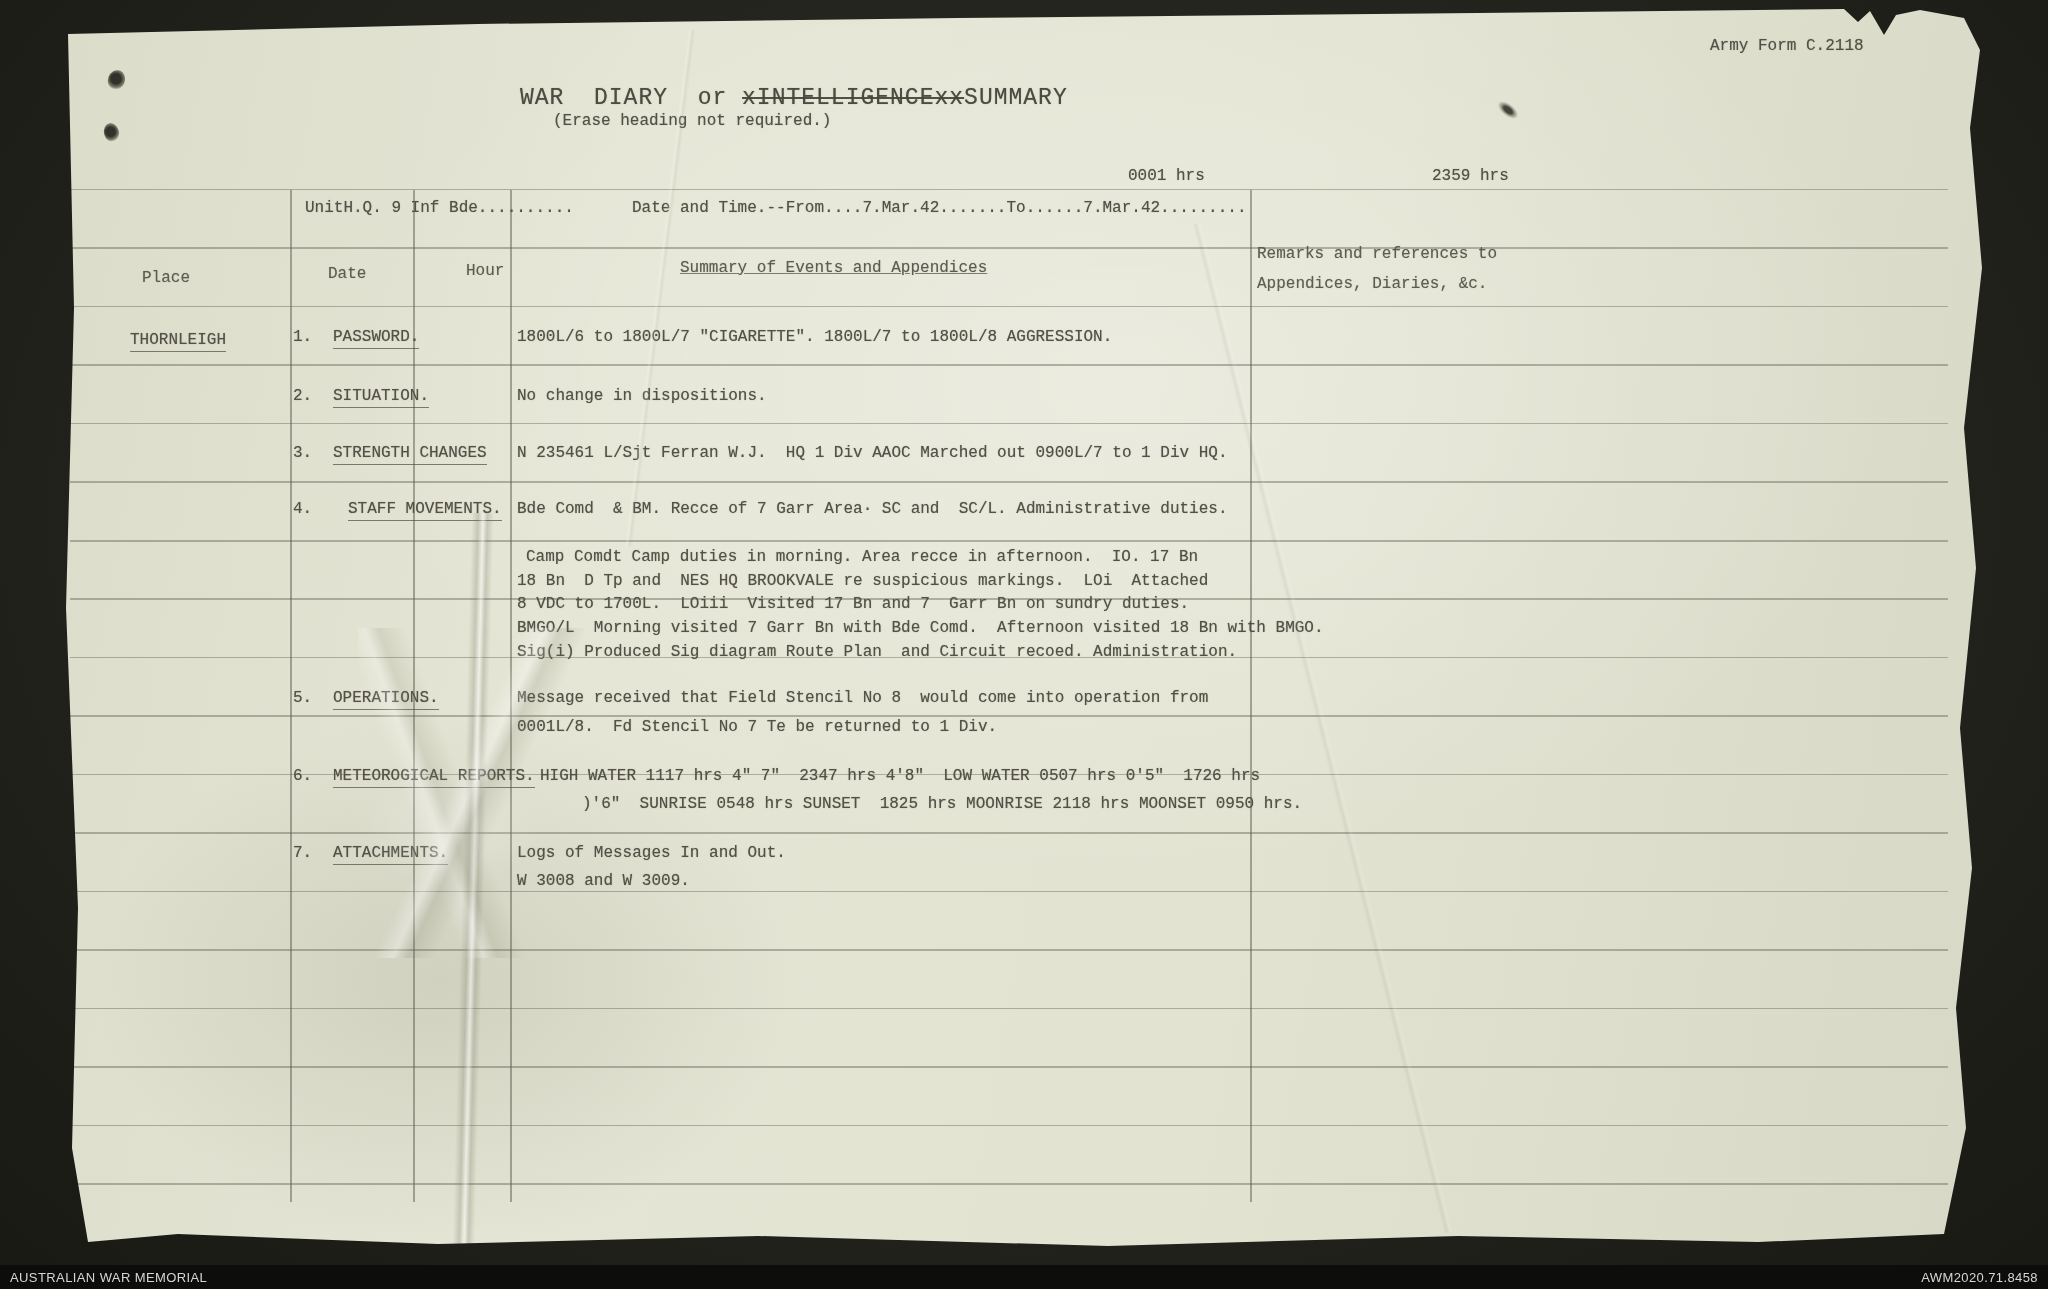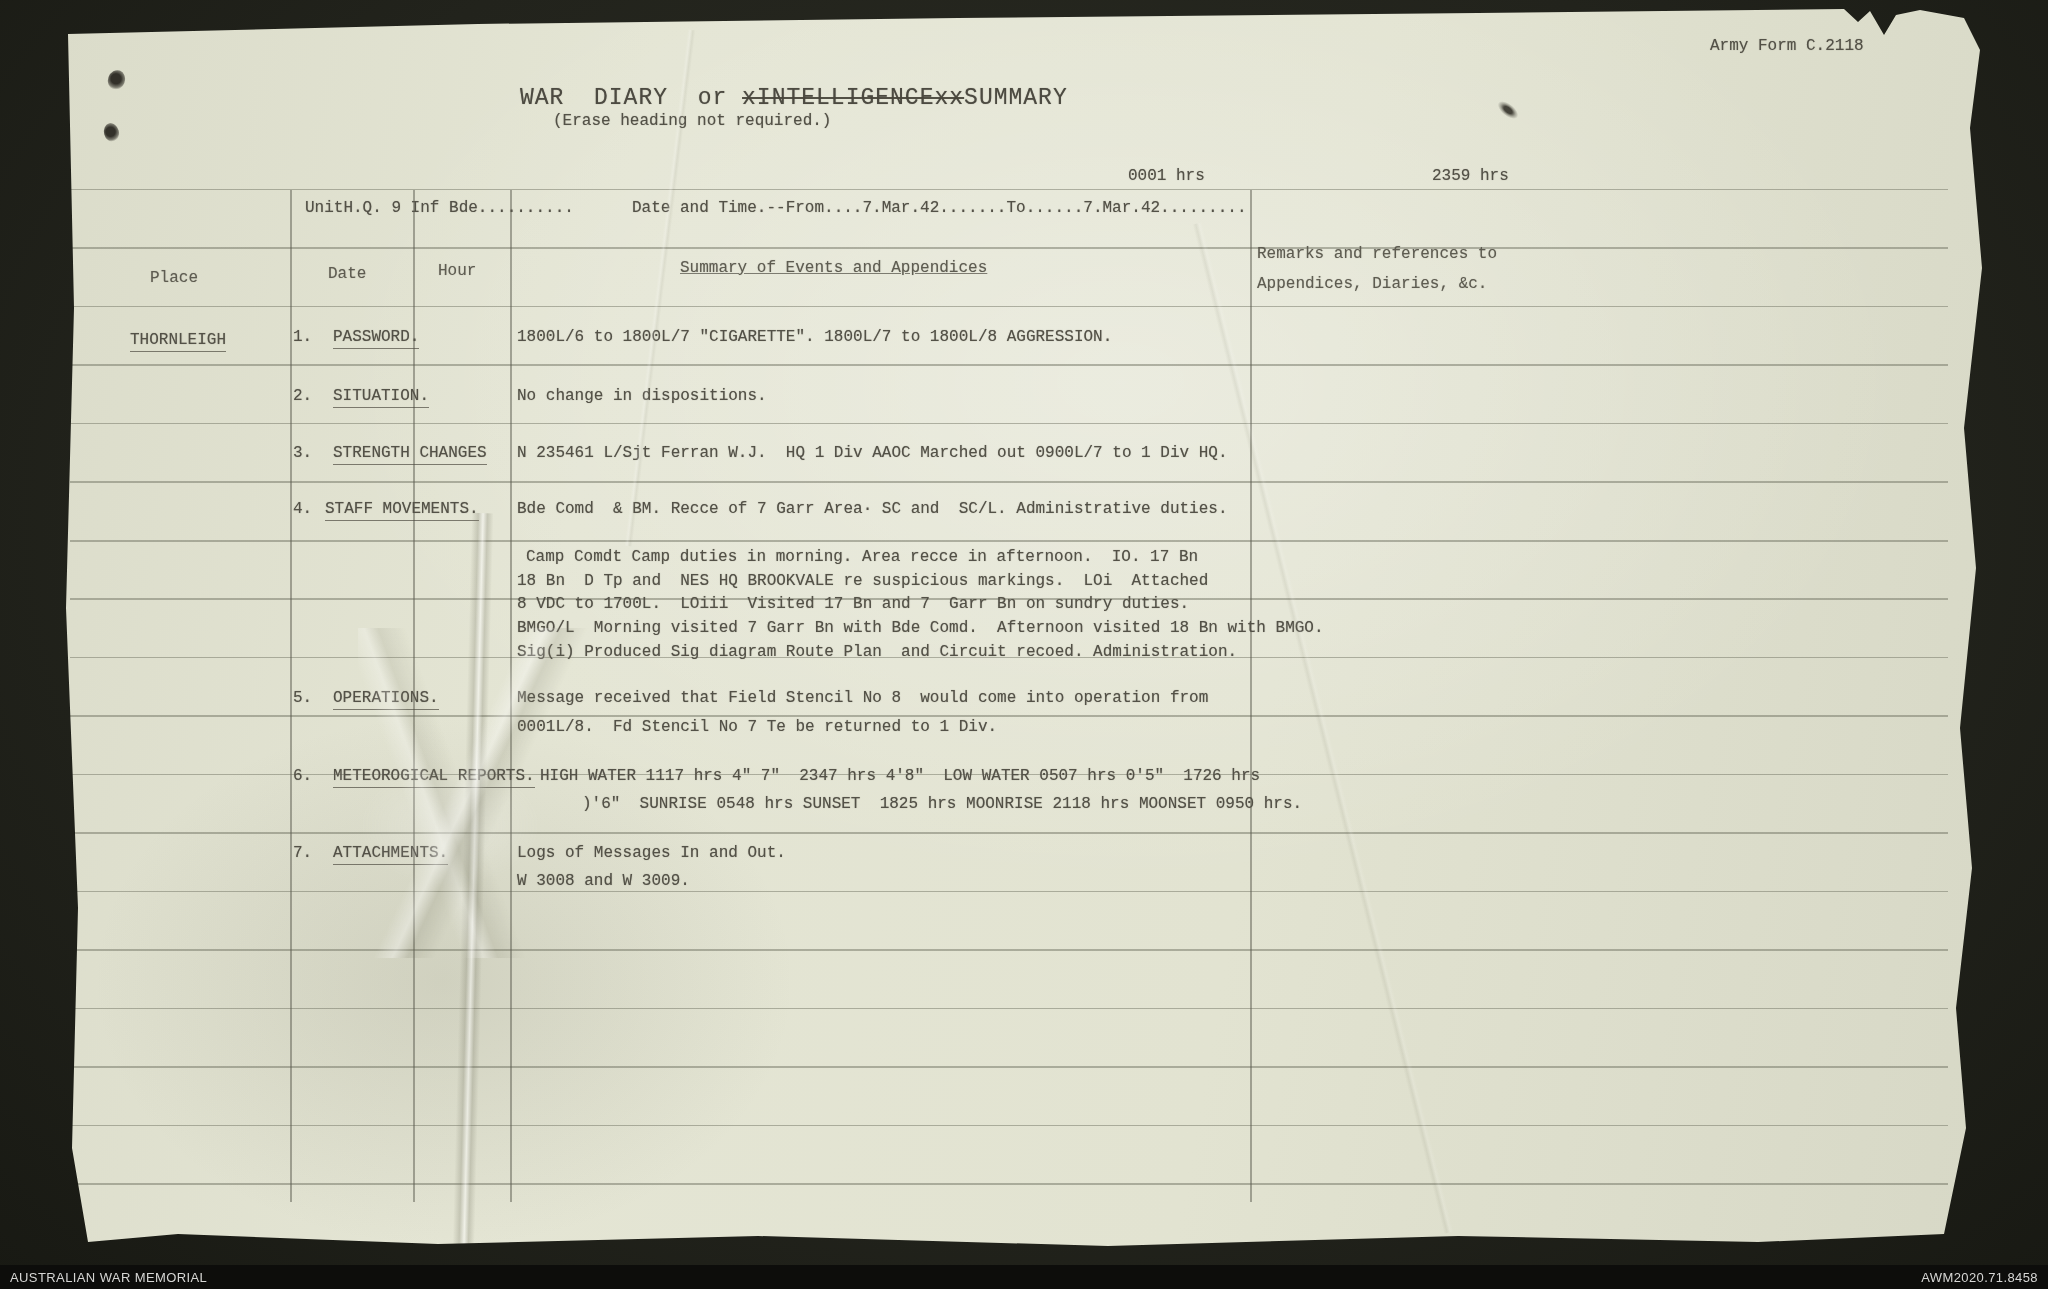--- a/index.html
+++ b/index.html
@@ -87,41 +87,41 @@
 
   <div class="tw" style="left:247px;top:190px;">UnitH.Q. 9 Inf Bde..........</div>
   <div class="tw" style="left:574px;top:190px;">Date and Time.--From....7.Mar.42.......To......7.Mar.42.........</div>
 
   <div class="rules"></div>
   <div class="vline v1"></div>
   <div class="vline v2"></div>
   <div class="vline v3"></div>
   <div class="vline v4"></div>
 
-  <div class="tw pr" style="left:92px;top:260px;">Place</div>
+  <div class="tw pr" style="left:84px;top:260px;">Place</div>
   <div class="tw pr" style="left:270px;top:256px;">Date</div>
-  <div class="tw pr" style="left:380px;top:253px;">Hour</div>
+  <div class="tw pr" style="left:408px;top:253px;">Hour</div>
   <div class="tw pr summary-head" style="left:622px;top:250px;">Summary of Events and Appendices</div>
   <div class="tw pr" style="left:1199px;top:236px;">Remarks and references to</div>
   <div class="tw pr" style="left:1199px;top:266px;">Appendices, Diaries, &amp;c.</div>
 
   <div class="tw u" style="left:72px;top:322px;">THORNLEIGH</div>
 
   <div id="entries">
       <div class="tw entry-num" style="left: 235px; top: 319px;">1.</div>
       <div class="tw entry-heading u" style="left: 275px; top: 319px;">PASSWORD.</div>
       <div class="tw entry-line" style="left: 459px; top: 319px;">1800L/6 to 1800L/7 "CIGARETTE". 1800L/7 to 1800L/8 AGGRESSION.</div>
       <div class="tw entry-num" style="left: 235px; top: 378px;">2.</div>
       <div class="tw entry-heading u" style="left: 275px; top: 378px;">SITUATION.</div>
       <div class="tw entry-line" style="left: 459px; top: 378px;">No change in dispositions.</div>
       <div class="tw entry-num" style="left: 235px; top: 435px;">3.</div>
       <div class="tw entry-heading u" style="left: 275px; top: 435px;">STRENGTH CHANGES</div>
       <div class="tw entry-line" style="left: 459px; top: 435px;">N 235461 L/Sjt Ferran W.J.  HQ 1 Div AAOC Marched out 0900L/7 to 1 Div HQ.</div>
       <div class="tw entry-num" style="left: 235px; top: 491px;">4.</div>
-      <div class="tw entry-heading u" style="left: 267px; top: 491px;">STAFF MOVEMENTS.</div>
+      <div class="tw entry-heading u" style="left: 290px; top: 491px;">STAFF MOVEMENTS.</div>
       <div class="tw entry-line" style="left: 459px; top: 491px;">Bde Comd  &amp; BM. Recce of 7 Garr Area· SC and  SC/L. Administrative duties.</div>
       <div class="tw entry-line" style="left: 468px; top: 539px;">Camp Comdt Camp duties in morning. Area recce in afternoon.  IO. 17 Bn</div>
       <div class="tw entry-line" style="left: 459px; top: 563px;">18 Bn  D Tp and  NES HQ BROOKVALE re suspicious markings.  LOi  Attached</div>
       <div class="tw entry-line" style="left: 459px; top: 586px;">8 VDC to 1700L.  LOiii  Visited 17 Bn and 7  Garr Bn on sundry duties.</div>
       <div class="tw entry-line" style="left: 459px; top: 610px;">BMGO/L  Morning visited 7 Garr Bn with Bde Comd.  Afternoon visited 18 Bn with BMGO.</div>
       <div class="tw entry-line" style="left: 459px; top: 634px;">Sig(i) Produced Sig diagram Route Plan  and Circuit recoed. Administration.</div>
       <div class="tw entry-num" style="left: 235px; top: 680px;">5.</div>
       <div class="tw entry-heading u" style="left: 275px; top: 680px;">OPERATIONS.</div>
       <div class="tw entry-line" style="left: 459px; top: 680px;">Message received that Field Stencil No 8  would come into operation from</div>
       <div class="tw entry-line" style="left: 459px; top: 709px;">0001L/8.  Fd Stencil No 7 Te be returned to 1 Div.</div>

